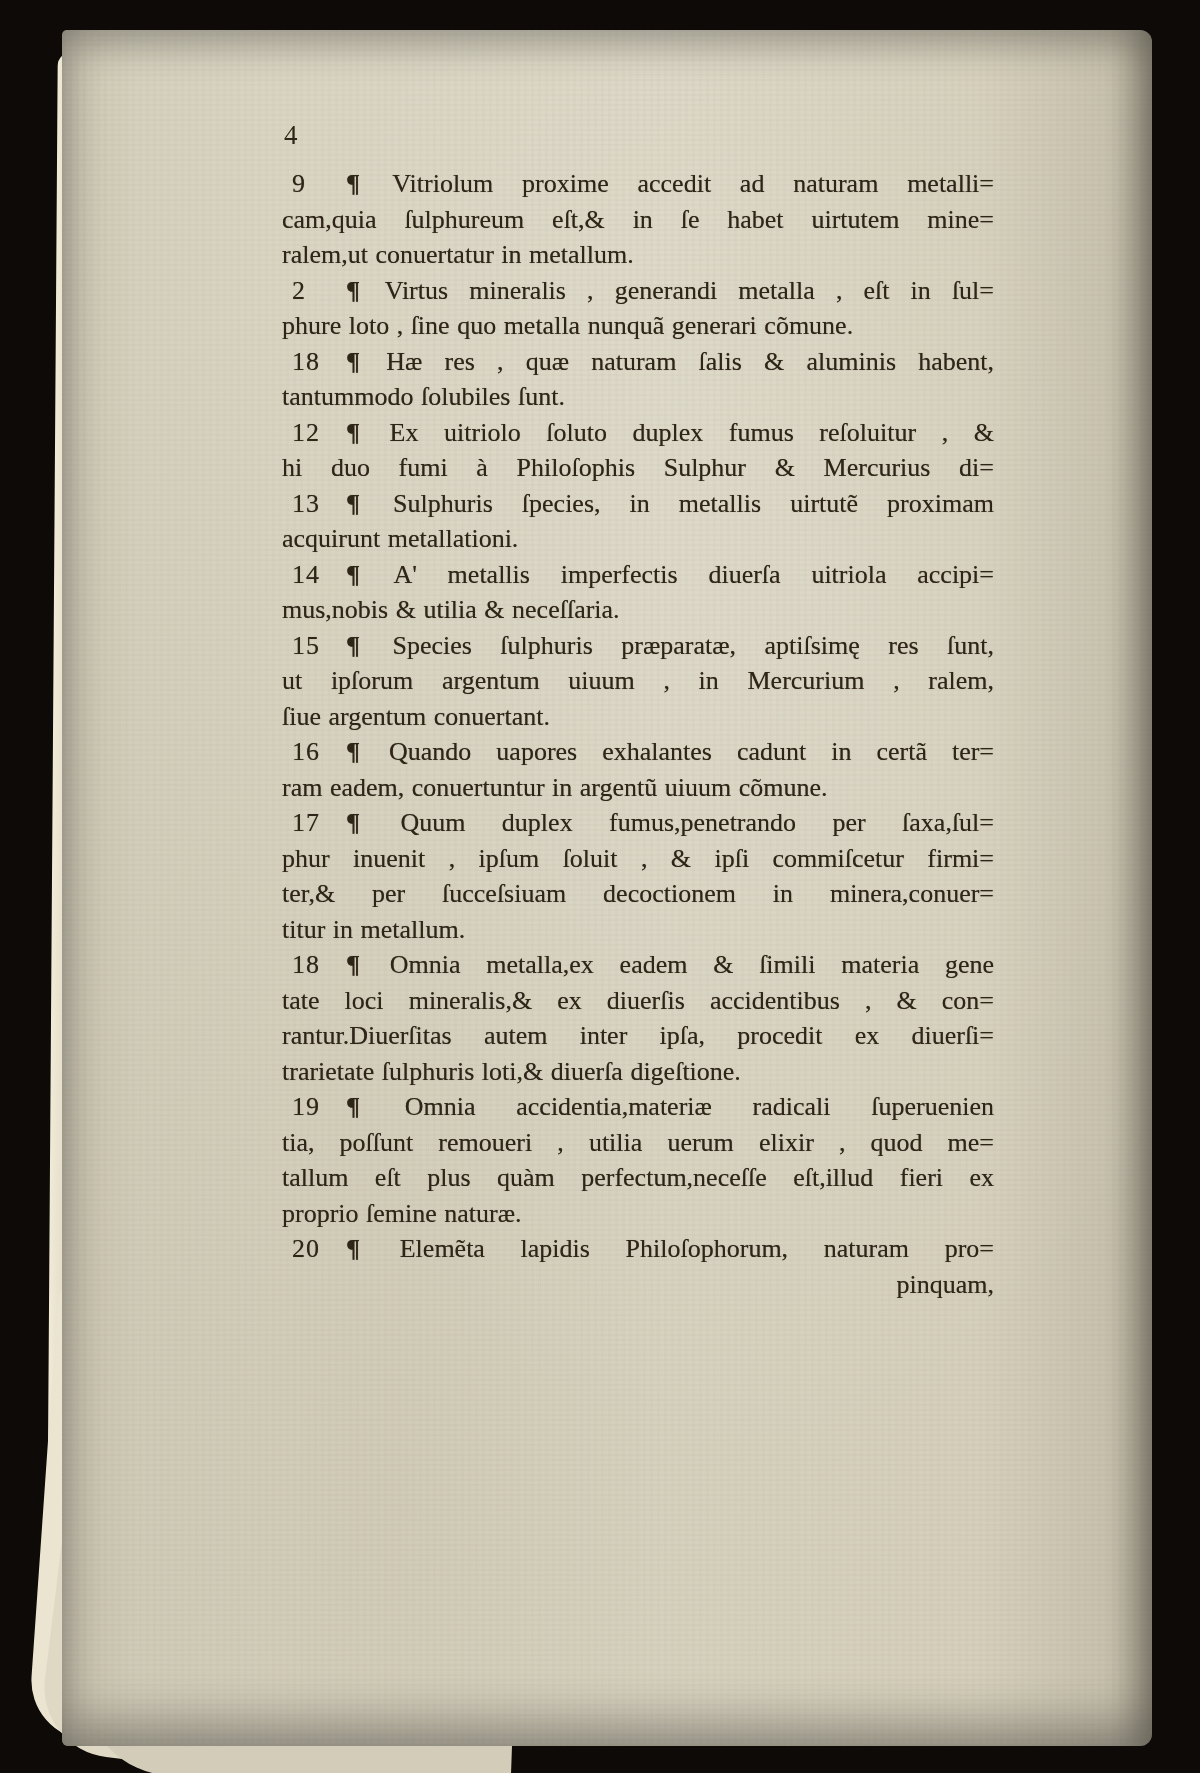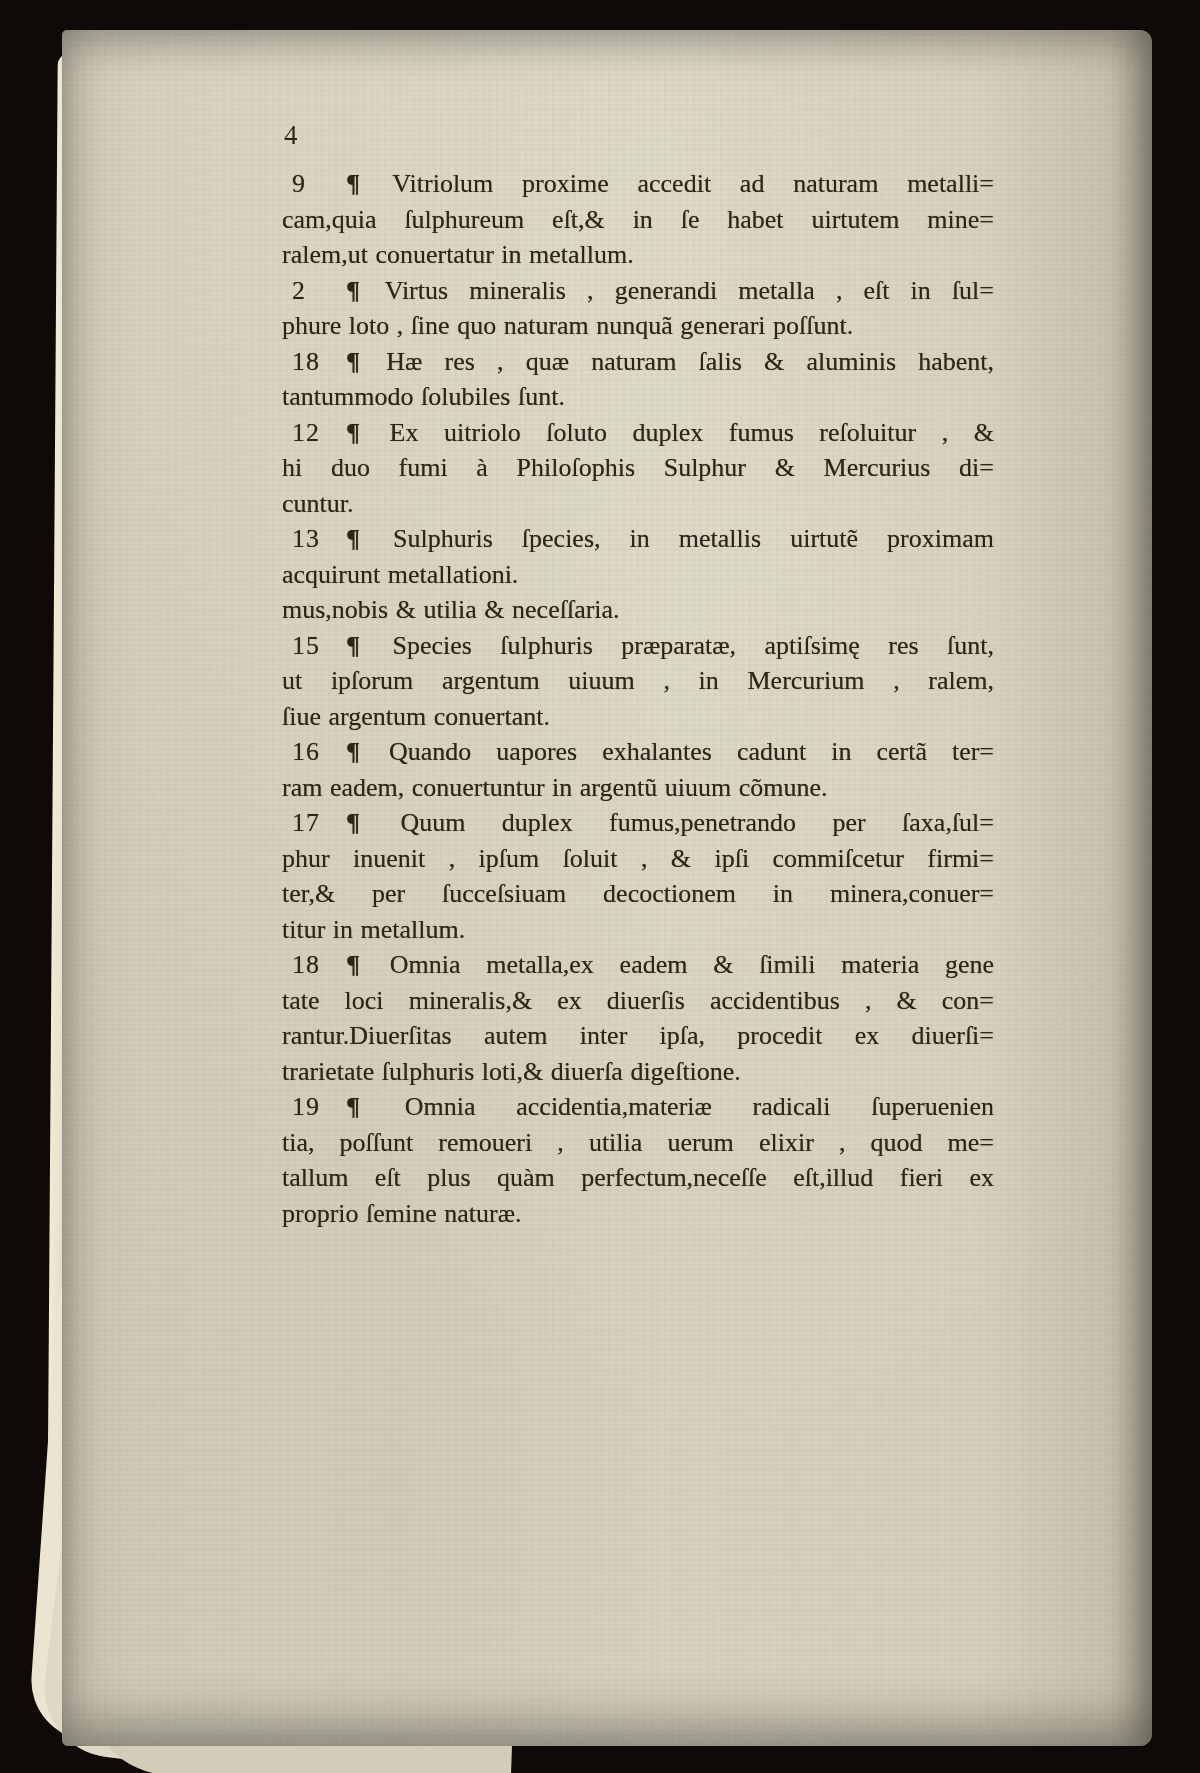--- a/index.html
+++ b/index.html
@@ -126,45 +126,48 @@
             <span class="fl"><span class="pil">¶</span> Vitriolum proxime accedit ad naturam metalli=</span>
           </div>
           <div class="line">cam,quia ſulphureum eſt,&amp; in ſe habet uirtutem mine=</div>
           <div class="line last">ralem,ut conuertatur in metallum.</div>
         </div>
         <div class="para">
           <div class="line first">
             <span class="num">2</span>
             <span class="fl"><span class="pil">¶</span> Virtus mineralis , generandi metalla , eſt in ſul=</span>
           </div>
-          <div class="line last">phure loto , ſine quo naturam nunquã generari poſſunt.</div>
+          <div class="line last">phure loto , ſine quo metalla nunquã generari cõmune.</div>
         </div>
         <div class="para">
           <div class="line first">
             <span class="num">18</span>
             <span class="fl"><span class="pil">¶</span> Hæ res , quæ naturam ſalis &amp; aluminis habent,</span>
           </div>
           <div class="line last">tantummodo ſolubiles ſunt.</div>
         </div>
         <div class="para">
           <div class="line first">
             <span class="num">12</span>
             <span class="fl"><span class="pil">¶</span> Ex uitriolo ſoluto duplex fumus reſoluitur , &amp;</span>
           </div>
           <div class="line">hi duo fumi à Philoſophis Sulphur &amp; Mercurius di=</div>
-          <div class="line last">cuntur.</div>
         </div>
         <div class="para">
           <div class="line first">
             <span class="num">13</span>
             <span class="fl"><span class="pil">¶</span> Sulphuris ſpecies, in metallis uirtutẽ proximam</span>
           </div>
           <div class="line last">acquirunt metallationi.</div>
         </div>
         <div class="para">
+          <div class="line first">
+            <span class="num">14</span>
+            <span class="fl"><span class="pil">¶</span> A' metallis imperfectis diuerſa uitriola accipi=</span>
+          </div>
           <div class="line last">mus,nobis &amp; utilia &amp; neceſſaria.</div>
         </div>
         <div class="para">
           <div class="line first">
             <span class="num">15</span>
             <span class="fl"><span class="pil">¶</span> Species ſulphuris præparatæ, aptiſsimę res ſunt,</span>
           </div>
           <div class="line">ut ipſorum argentum uiuum , in Mercurium , ralem,</div>
           <div class="line last">ſiue argentum conuertant.</div>
         </div>
@@ -194,16 +197,23 @@
           <div class="line last">trarietate ſulphuris loti,&amp; diuerſa digeſtione.</div>
         </div>
         <div class="para">
           <div class="line first">
             <span class="num">19</span>
             <span class="fl"><span class="pil">¶</span> Omnia accidentia,materiæ radicali ſuperuenien</span>
           </div>
           <div class="line">tia, poſſunt remoueri , utilia uerum elixir , quod me=</div>
           <div class="line">tallum eſt plus quàm perfectum,neceſſe eſt,illud fieri ex</div>
           <div class="line last">proprio ſemine naturæ.</div>
+        </div>
+        <div class="para">
+          <div class="line first">
+            <span class="num">20</span>
+            <span class="fl"><span class="pil">¶</span> Elemẽta lapidis Philoſophorum, naturam pro=</span>
+          </div>
+          <div class="line last-right">pinquam,</div>
         </div>
       </div>
   </div>
 </div>
 
 </body></html>

